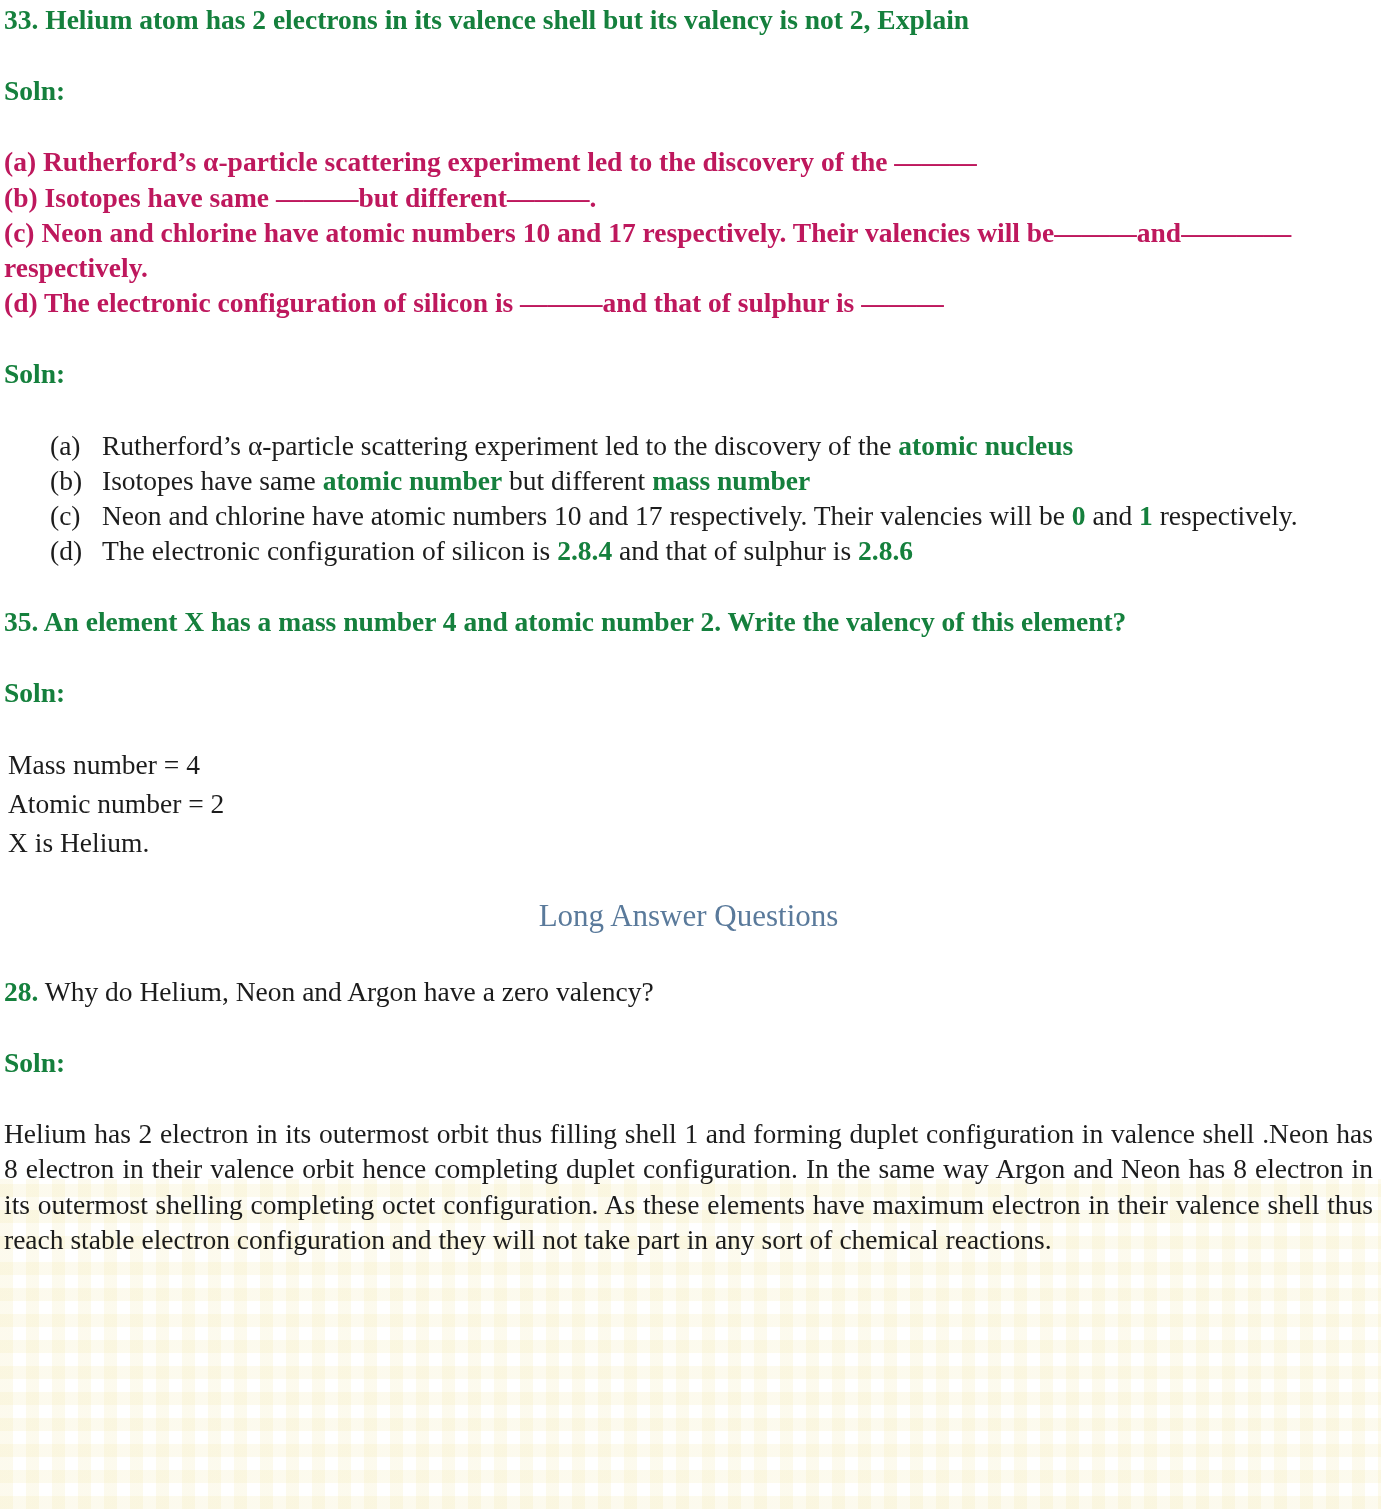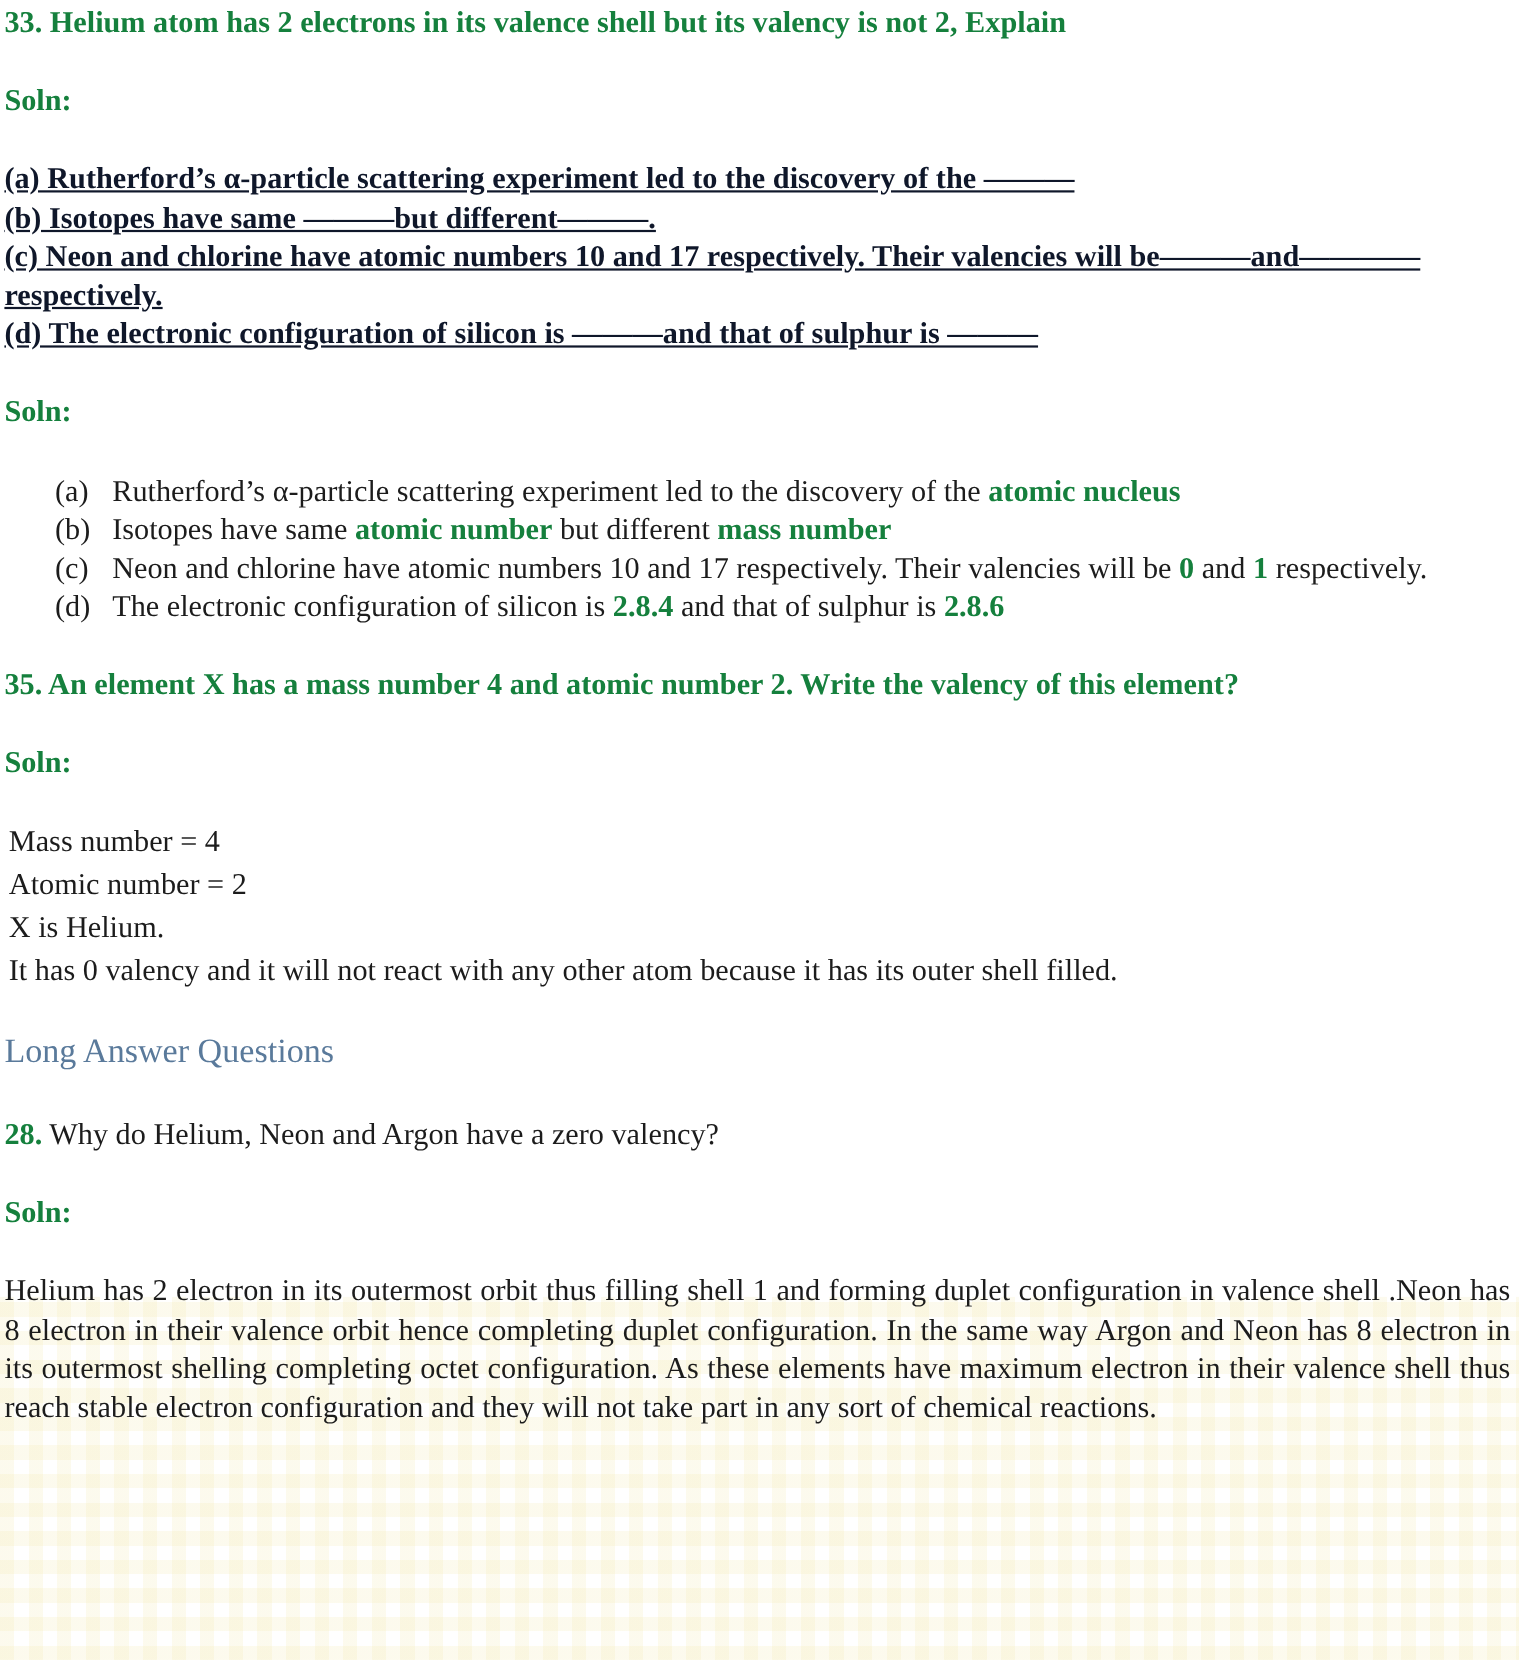--- a/index.html
+++ b/index.html
@@ -12,27 +12,28 @@
     font-family: "Liberation Serif", serif;
     font-size: 27.5px;
     line-height: 1.28;
     color: #1c1c1c;
   }
   .page { padding: 2px 8px 0 4px; position: relative; z-index: 1; }
   .para { margin: 0 0 36px 0; }
   .b, .q { font-weight: bold; color: #15803d; }
   .just { text-align: justify; }
   .blanks { margin: 0 0 36px 0; }
-  .blanks p { margin: 0; font-weight: bold; color: #0f172a; text-decoration: underline; }
+  .blanks p { margin: 0; font-weight: bold; color: #be185d; }
   .ans-list { margin: 0 0 36px 0; padding-left: 46px; }
   .ans-item { display: flex; }
   .marker { width: 52px; flex: 0 0 52px; }
   .content { flex: 1 1 auto; }
   .lines p { margin: 4px; }
   .heading {
+    text-align: center;
     font-size: 31px;
     font-weight: normal;
     color: #5a7a9b;
     margin: 20px 0 38px 0;
     font-family: "Liberation Serif", serif;
   }
   .scan-artifact {
     position: absolute;
     left: 0;
     bottom: 0;
@@ -87,21 +88,20 @@
   </div>
 
   <p class="para q">35. An element X has a mass number 4 and atomic number 2. Write the valency of this element?</p>
 
   <p class="para q">Soln:</p>
 
   <div class="lines para">
     <p>Mass number = 4</p>
     <p>Atomic number = 2</p>
     <p>X is Helium.</p>
-    <p>It has 0 valency and it will not react with any other atom because it has its outer shell filled.</p>
   </div>
 
   <h2 class="heading">Long Answer Questions</h2>
 
   <p class="para"><span class="b">28.</span><span> Why do Helium, Neon and Argon have a zero valency?</span></p>
 
   <p class="para q">Soln:</p>
 
   <p class="para just">Helium has 2 electron in its outermost orbit thus filling shell 1 and forming duplet configuration in valence shell .Neon has 8 electron in their valence orbit hence completing duplet configuration. In the same way Argon and Neon has 8 electron in its outermost shelling completing octet configuration. As these elements have maximum electron in their valence shell thus reach stable electron configuration and they will not take part in any sort of chemical reactions.</p>
 

